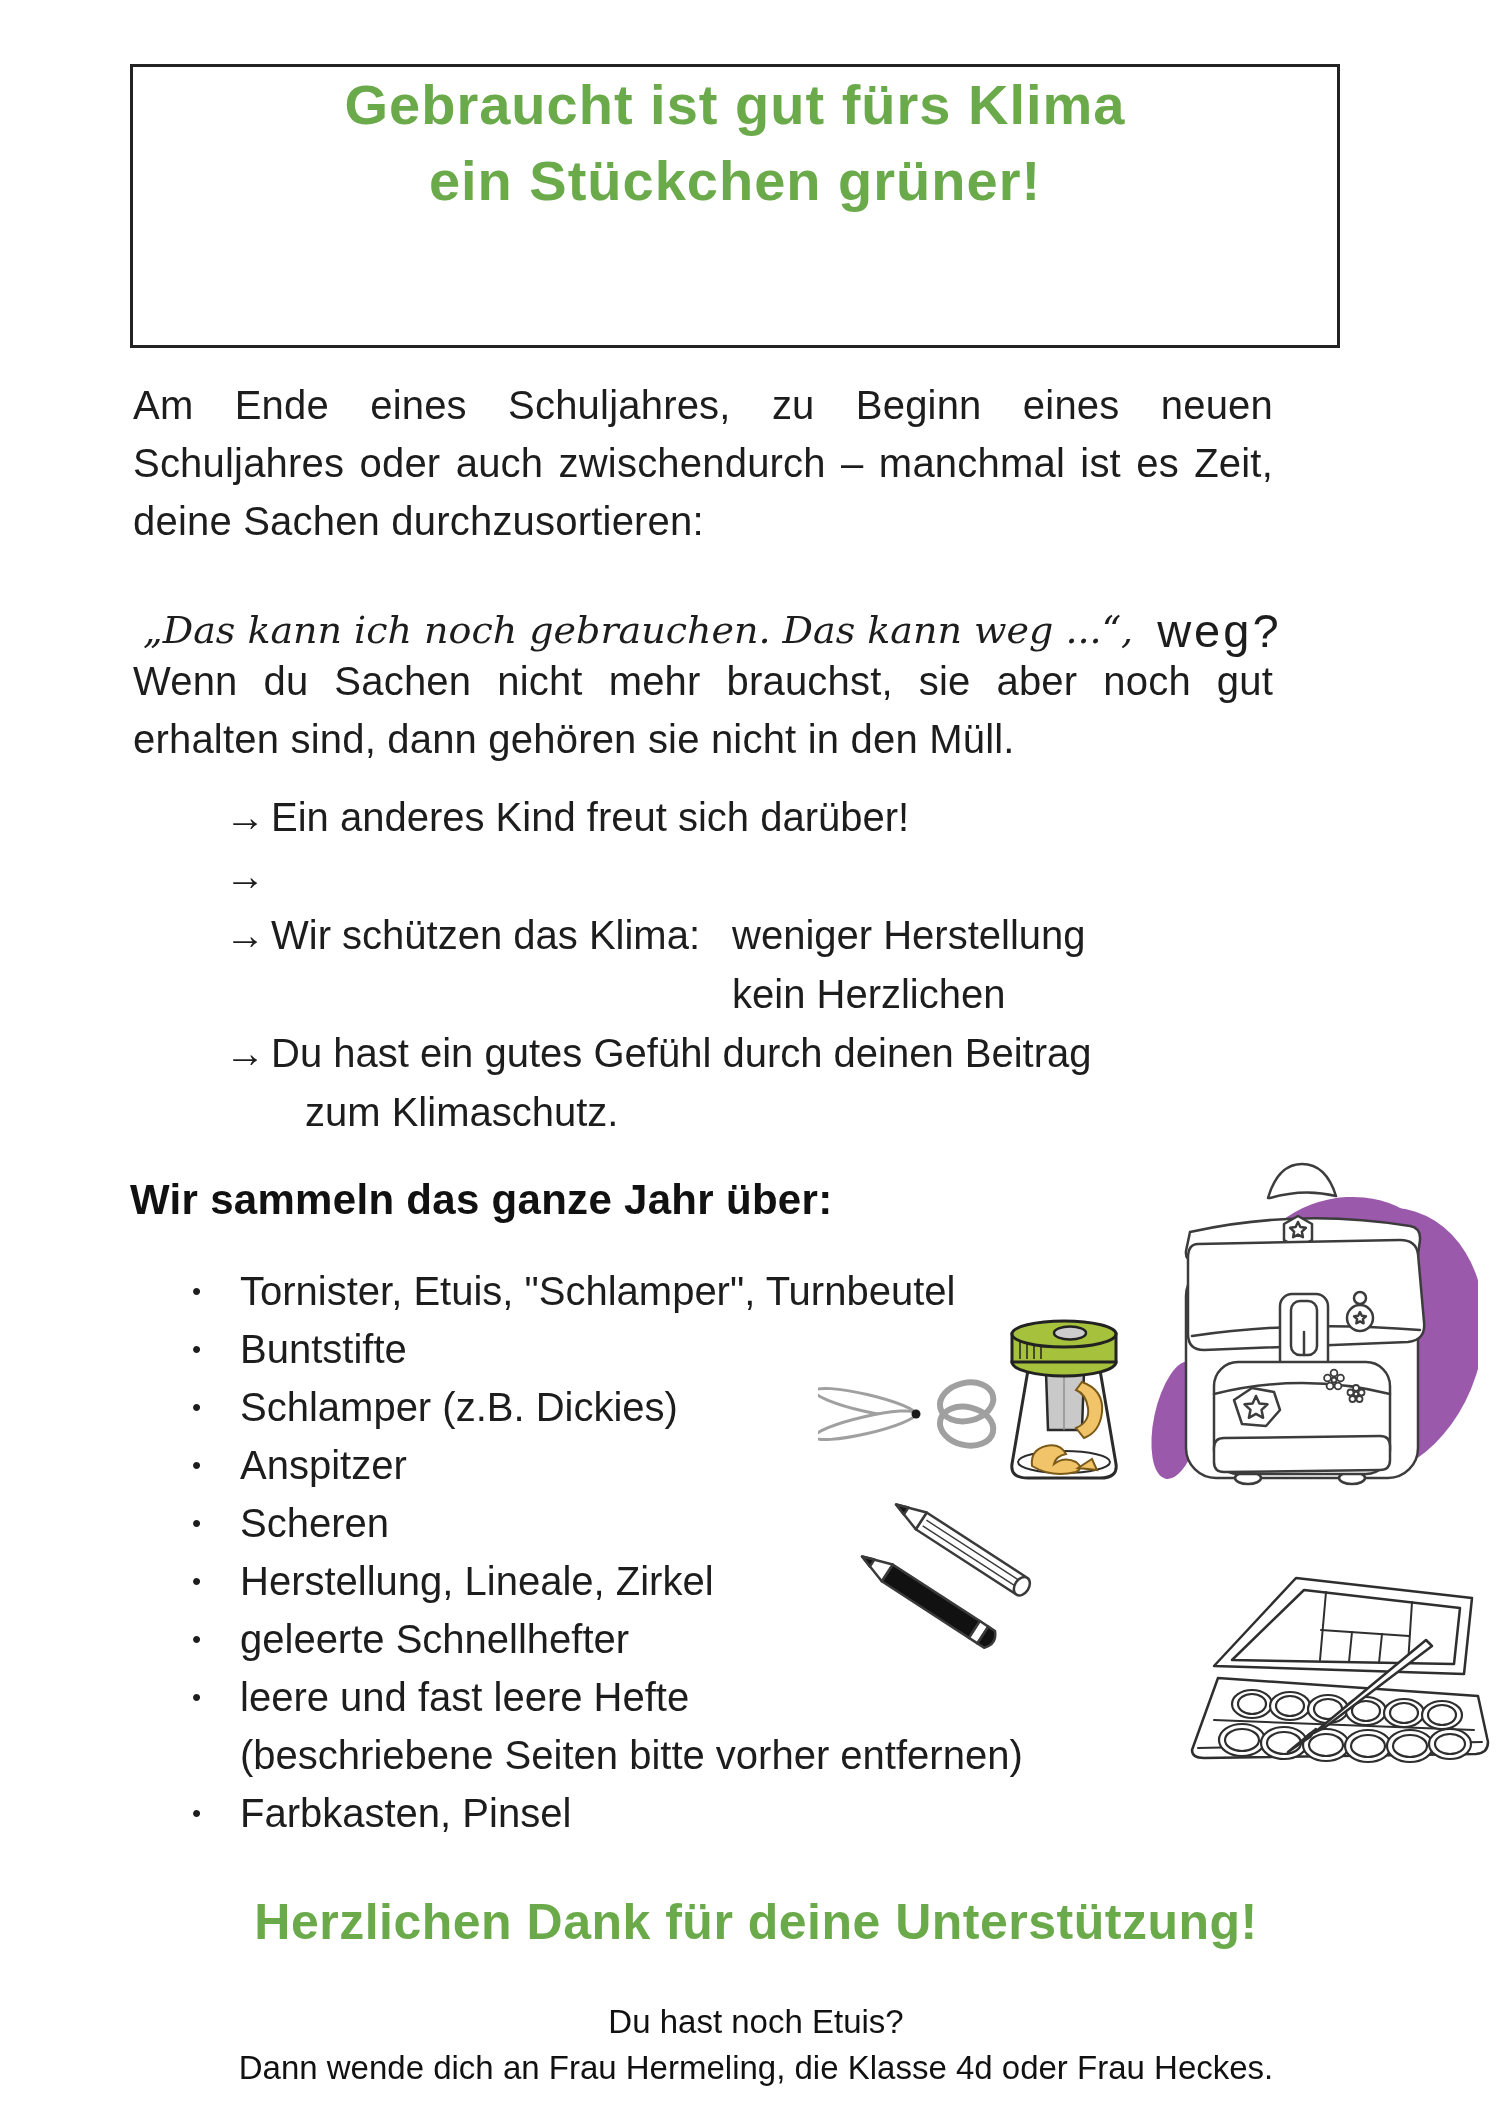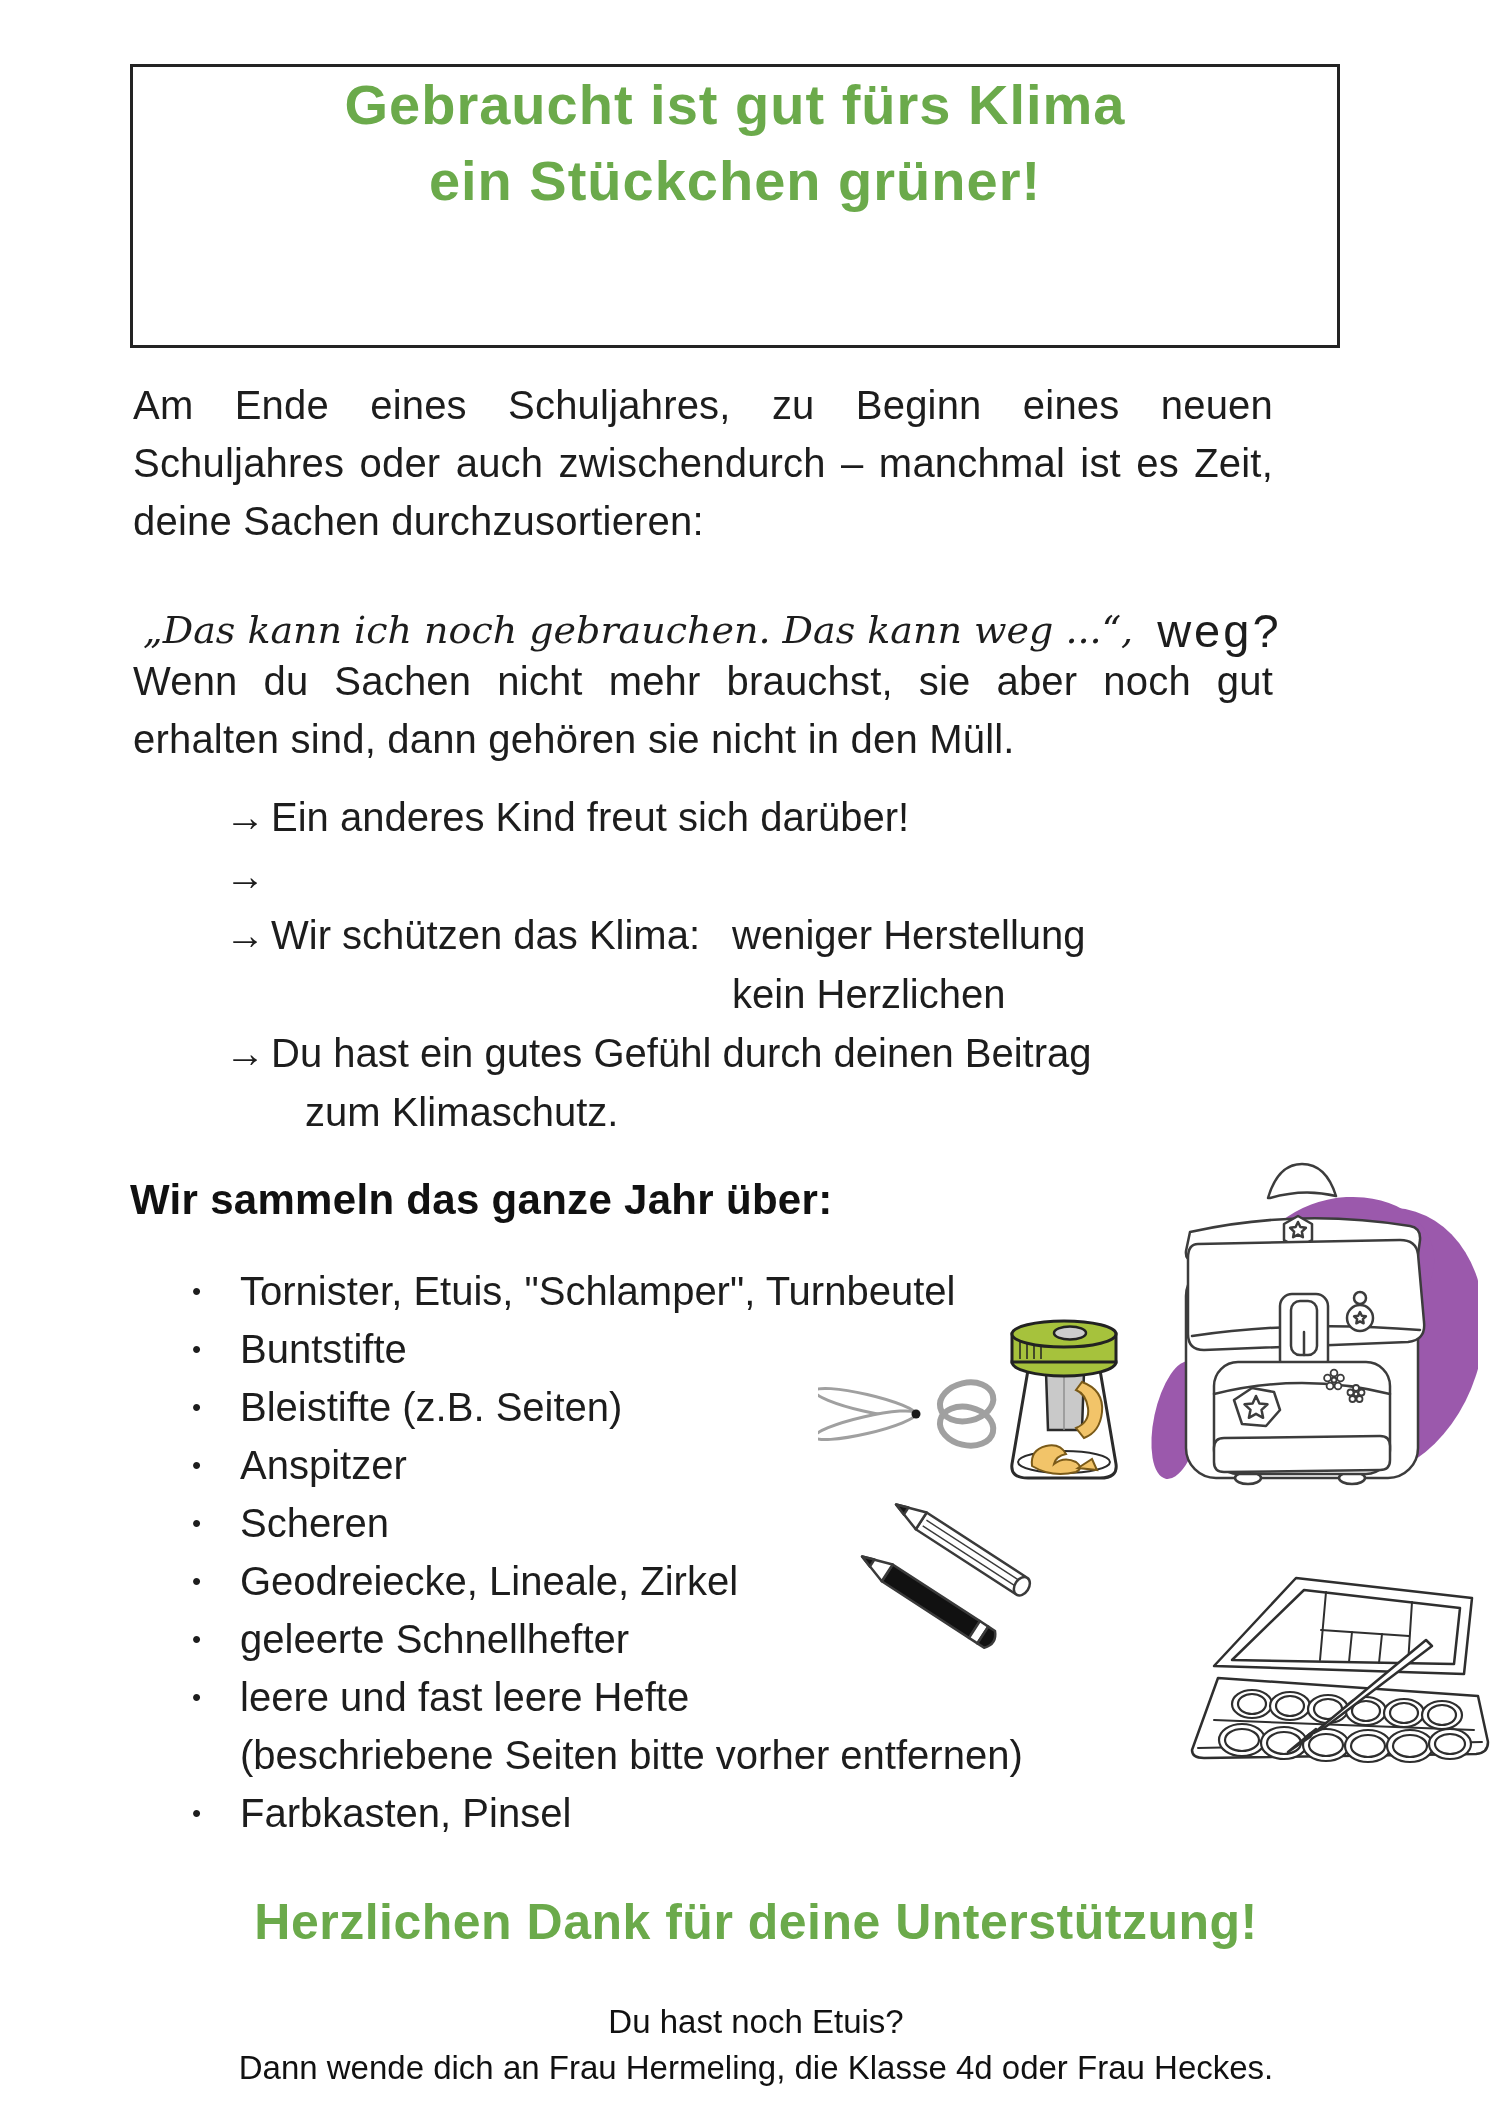--- a/index.html
+++ b/index.html
@@ -108,42 +108,42 @@
     <div class="collect-item">
       <span class="dot">•</span>
       <span>
         <span>Buntstifte</span>
         
       </span>
     </div>
     <div class="collect-item">
       <span class="dot">•</span>
       <span>
-        <span>Bleistifte (z.B. Seiten)</span>
+        <span>Schlamper (z.B. Dickies)</span>
         
       </span>
     </div>
     <div class="collect-item">
       <span class="dot">•</span>
       <span>
         <span>Anspitzer</span>
         
       </span>
     </div>
     <div class="collect-item">
       <span class="dot">•</span>
       <span>
         <span>Scheren</span>
         
       </span>
     </div>
     <div class="collect-item">
       <span class="dot">•</span>
       <span>
-        <span>Geodreiecke, Lineale, Zirkel</span>
+        <span>Herstellung, Lineale, Zirkel</span>
         
       </span>
     </div>
     <div class="collect-item">
       <span class="dot">•</span>
       <span>
         <span>geleerte Schnellhefter</span>
         
       </span>
     </div>

